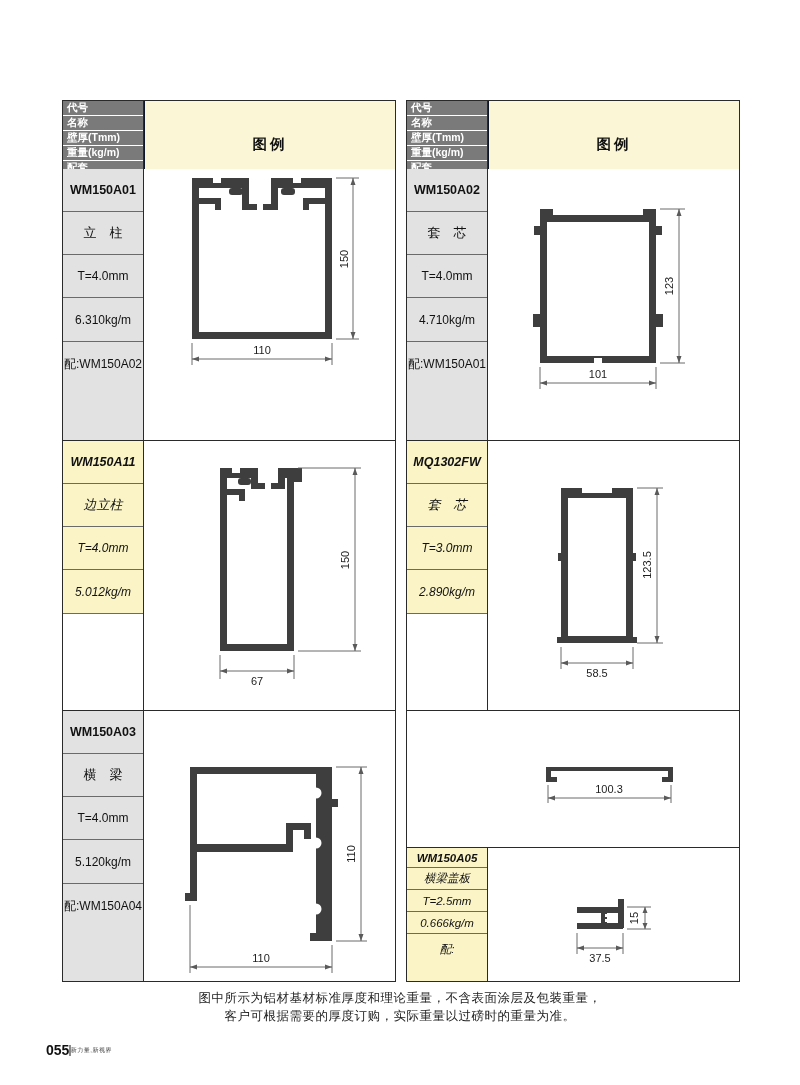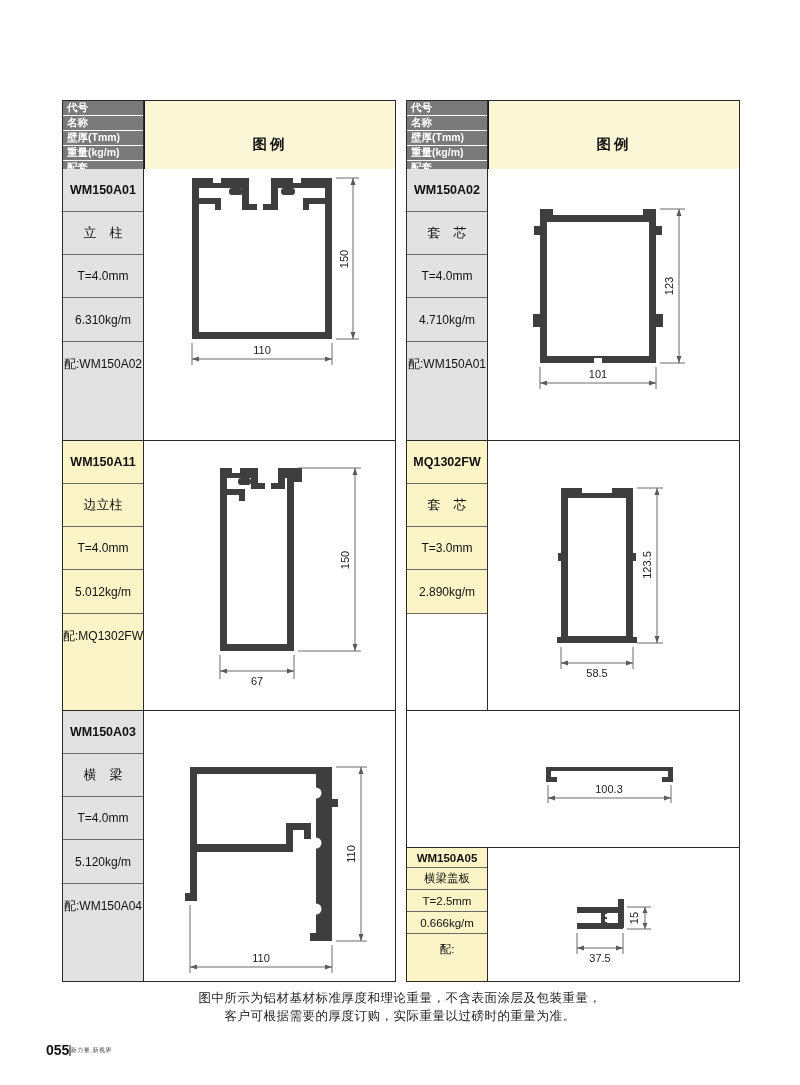--- a/index.html
+++ b/index.html
@@ -20,21 +20,21 @@
             background:var(--legend-bg,#fbf7d6); border-bottom:1px solid #2a2a2a;
             display:flex; align-items:center; justify-content:center;
             font-weight:bold; font-size:14.5px; letter-spacing:3px; color:#111; }
 
   
   .row { position:absolute; left:0; right:0; box-sizing:border-box; border-bottom:1px solid #2a2a2a; background:#fff; }
   .row.last { border-bottom:none; }
   .labels { position:absolute; left:0; top:0; bottom:0; width:81px; box-sizing:border-box;
             border-right:1px solid #2a2a2a; display:flex; flex-direction:column; }
   .tone-gray   .lab { background:var(--row-gray,#e2e2e2); }
-  .tone-yellow .lab { background:var(--row-yellow,#fbf4c6); }
+  .tone-yellow .lab { background:var(--row-yellow,#fbf4c6);font-style:italic; }
   .lab { box-sizing:border-box; border-bottom:1px solid #6a6a6a; display:flex; align-items:center; justify-content:center;
          color:#111; font-size:12px; text-align:center; overflow:hidden; }
   .lab.llast { border-bottom:none; flex:1; align-items:flex-start; padding-top:14px; }
   .lab-code { font-weight:bold; font-size:12.5px; }
   .lab-name { font-size:13px; }
   .tall .lab { height:43px; }
   .tall .lab:nth-child(4) { height:44px; }
   .short .lab { height:20px; font-size:11.5px; }
   .short .lab:nth-child(n+2) { height:22px; }
   .short .lab.llast { height:auto; padding-top:8px; }
@@ -108,21 +108,20 @@
         </svg>
       </div>
     </div>
 
     <div class="row" style="top:340px;height:270px;">
       <div class="labels tall tone-yellow">
         <div class="lab lab-code">WM150A11</div>
         <div class="lab lab-name">边立柱</div>
         <div class="lab">T=4.0mm</div>
         <div class="lab">5.012kg/m</div>
-        <div class="lab llast">配:MQ1302FW</div>
       </div>
       <div class="diag">
         <svg width="250" height="270" viewBox="0 0 250 270">
           <path class="prof" d="M75,27 H149 V210 H75 Z M82,37 H142 V203 H82 Z"></path>
           <rect class="cut" x="112" y="27" width="22" height="10"></rect>
           <rect class="prof" x="106" y="27" width="7" height="21"></rect>
           <rect class="prof" x="133" y="27" width="7" height="21"></rect>
           <rect class="prof" x="113" y="42" width="7" height="6"></rect>
           <rect class="prof" x="126" y="42" width="7" height="6"></rect>
           <rect class="cut" x="87" y="27" width="8" height="5"></rect>

